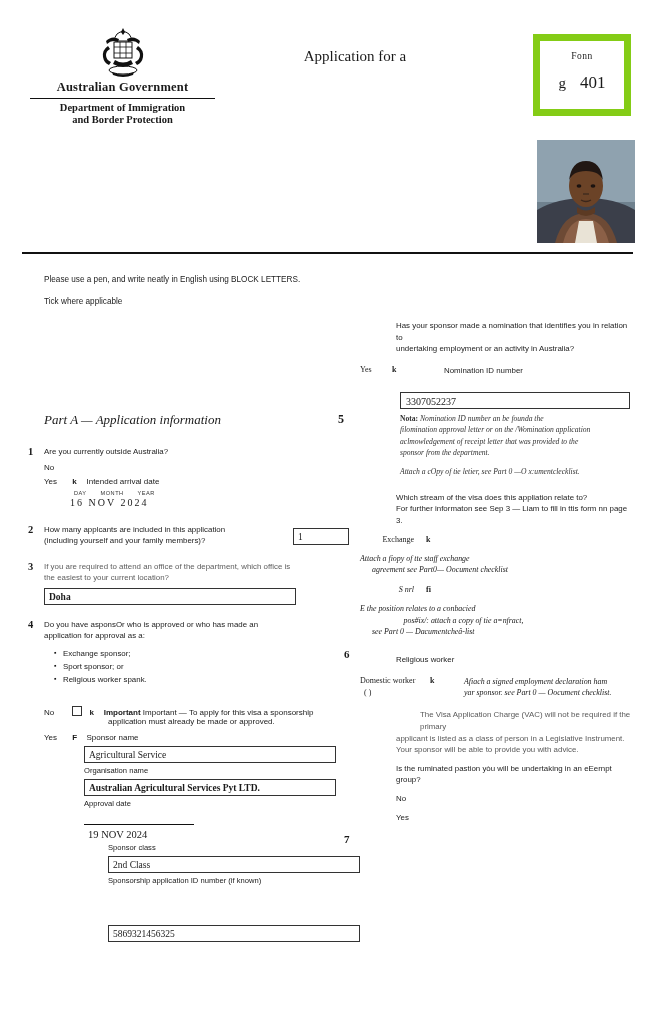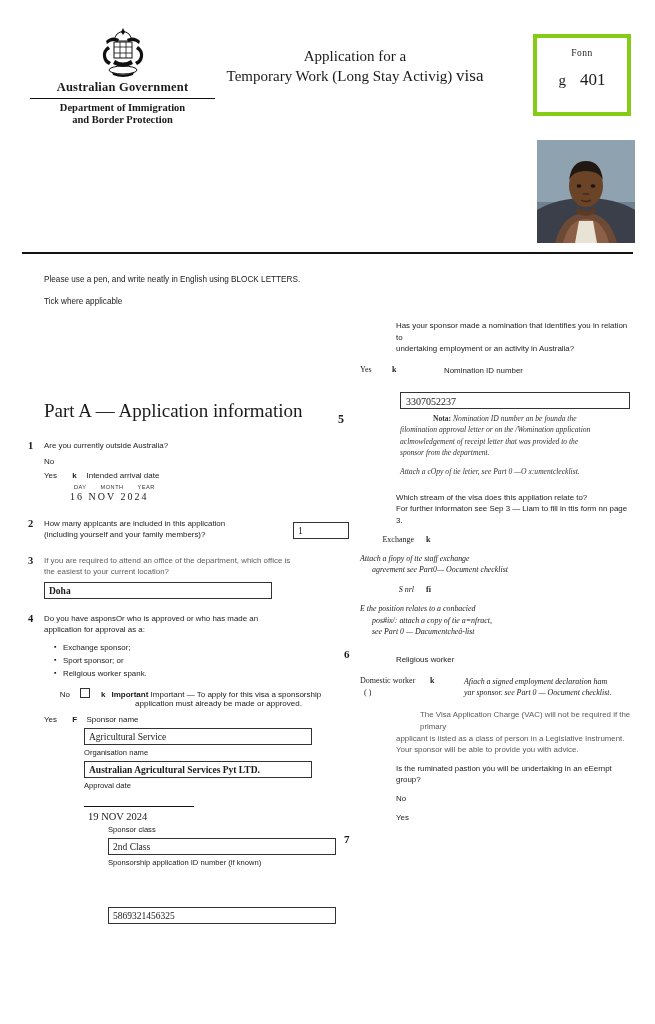--- a/index.html
+++ b/index.html
@@ -32,21 +32,21 @@
 
   .title-block {
     position:absolute; left: 200px; top: 46px; width: 310px; text-align:center;
   }
   .title-1 { font-size: 15px; line-height: 20px; }
   .title-2 { font-size: 15px; line-height: 20px; }
   .title-2 .big { font-size: 17px; }
 
   .form-box {
     position:absolute; left: 533px; top: 34px; width: 98px; height: 82px;
-    border: 4px solid #84cc16;
+    border: 7px solid #84cc16;
   }
   .form-word { text-align:center; font-size: 9.5px; margin-top: 10px; letter-spacing:.5px; }
   .form-num { text-align:center; font-size: 17px; margin-top: 12px; }
   .form-num .g { font-size: 15px; margin-right: 14px; }
 
   .photo {
     position:absolute; left: 537px; top: 140px; width: 98px; height: 103px;
     background: linear-gradient(#9fb0bd,#7f929f 45%, #6b7d8a);
     overflow:hidden;
   }
@@ -57,42 +57,42 @@
   
   .instructions { position:absolute; left: 44px; top: 272px; width: 300px; font-size: 8.2px; line-height: 16px; font-family:"Liberation Sans", sans-serif; color:#222;}
   .instructions div:nth-child(2){ margin-top: 6px; }
 
   
   .col-left { position:absolute; left: 44px; top: 400px; width: 285px; }
   .col-right { position:absolute; left: 360px; top: 320px; width: 275px; }
 
   .partA {
     font-family: "Liberation Serif", serif;
-    font-size: 19px; margin-bottom: 18px;
+    font-style: italic; font-size: 13px; margin-bottom: 18px; margin-top: 12px;
   }
 
   .qrow { position: relative; margin-bottom: 12px; font-family:"Liberation Sans", sans-serif; }
   .qnum {
     position:absolute; left:-16px; top: 0; font-family:"Liberation Serif", serif;
     font-weight: bold; font-size: 10.5px;
   }
   .qtext { font-size: 7.9px; line-height: 11.5px; color:#1c1c1c; }
   .qtext.grey { color:#5d5d5d; }
 
   .opt { font-size: 8px; margin-top: 5px; }
   .opt .lbl { display:inline-block; width: 26px; }
   .tickbox { display:inline-block; width:10px; height:10px; border:1px solid #333; vertical-align:-1px; margin-right:5px; }
   .tickmark { display:inline-block; width: 12px; font-weight:bold; font-size:8px; }
 
   .datefield { margin-top: 4px; margin-left: 26px; }
   .date-heads { font-size: 5.6px; letter-spacing:.5px; color:#333; display:flex; gap: 14px; padding-left: 4px; }
   .date-val { font-family:"Liberation Serif", serif; font-size: 10px; letter-spacing: 2px; margin-top:1px; }
 
   .inputbox {
-    border: 1px solid #333; height: 17px; width: 228px; margin-top: 4px;
+    border: 1px solid #333; height: 17px; width: 252px; margin-top: 4px;
     font-family: "Liberation Serif", serif; font-size: 9.5px;
     padding: 1px 4px; line-height: 15px; white-space: nowrap; overflow:hidden;
   }
   .inputbox.bold { font-weight: bold; }
   .inputbox.small { width: 56px; }
   .caption { font-size: 7.6px; margin-top: 3px; font-family:"Liberation Sans", sans-serif; }
 
   .bullets { margin: 5px 0 0 10px; padding:0; list-style: none; font-size: 7.9px; line-height: 13px; }
   .bullets li { position:relative; padding-left: 9px; }
   .bullets li:before { content:"\25AA"; position:absolute; left:0; top:-1px; font-size:7px; }
@@ -143,24 +143,20 @@
         </g>
       </svg>
       <div class="govt-line">Australian Government</div>
       <div class="rule"></div>
       <div class="dept-line">Department of Immigration</div>
       <div class="dept-line">and Border Protection</div>
     </div>
 
     <div class="title-block">
       <div class="title-1">Application for a</div>
-      <div class="title-2">
-        <span>Temporary Work (Long Stay Activig)</span>
-        <span class="big">visa</span>
-      </div>
     </div>
 
     <div class="form-box">
       <div class="form-word">Fonn</div>
       <div class="form-num">
         <span class="g">g</span><span>401</span>
       </div>
     </div>
   </div>
 
@@ -231,21 +227,21 @@
     <div class="qrow" style="margin-top:14px;">
       <div class="qnum">4</div>
       <div class="qtext">Do you have asponsOr who is approved or who has made an</div>
       <div class="qtext">application for approval as a:</div>
       <ul class="bullets">
         <li>Exchange sponsor;</li>
         <li>Sport sponsor; or</li>
         <li>Religious worker spank.</li>
       </ul>
 
-      <div class="opt" style="margin-top:8px;text-align:center;">
+      <div class="opt" style="margin-top:20px;">
         <span class="lbl">No</span>
         <span class="tickbox"></span>
         <span class="tickmark">k</span>
         <span style="font-weight:bold;">Important</span>
         <span>Important — To apply for this visa a sponsorship</span>
         <div style="margin-left:64px;">application must already be made or approved.</div>
       </div>
 
       <div class="opt" style="margin-top:7px;">
         <span class="lbl">Yes</span>
@@ -281,21 +277,21 @@
     <div class="rrow">
       <span class="lbl-col">Yes</span>
       <span class="k">k</span>
       <span class="rbody rtext">Nomination ID number</span>
     </div>
 
     <div style="position:relative; margin-left:40px;">
       <div class="qnum" style="position:absolute; left:-62px; top:20px; font-size:12px;">5</div>
       <div class="nominput">3307052237</div>
       <div class="note-blk ritalic">
-        <b style="font-style:normal;margin-left:33px;">Nota:</b>
+        <b style="font-style:normal;">Nota:</b>
         <span>Nomination ID number an be founda   the</span>
         <div>filomination approval letter or on the /Womination application</div>
         <div>aclmowledgement of receipt letter that was provided to the</div>
         <div>sponsor from the department.</div>
         <div style="margin-top:8px;">Attach a cOpy of tie letier, see Part 0 —O x:umentclecklist.</div>
       </div>
     </div>
 
     <div style="margin-top:14px;">
       <div class="rtext">Which stream of the visa does this appliation relate to?</div>
@@ -308,21 +304,21 @@
           <span>Attach a fiopy of tte staff exchange</span>
           <span style="display:block; margin-left:12px;">agreement see Part0— Oocument checklist</span>
         </span>
       </div>
 
       <div style="margin-bottom:10px;">
         <span class="stream-label ritalic">S nrl</span>
         <span class="k">fi</span>
         <span class="stream-body">
           <span>E the position relates to a conbacied</span>
-          <span style="display:block; margin-left:12px;">pos#ix/: attach a copy of tie a=nfract,</span>
+          <span style="display:block; margin-left:12px;text-align:center;">pos#ix/: attach a copy of tie a=nfract,</span>
           <span style="display:block; margin-left:12px;">see Part 0 — Dacumentcheâ-list</span>
         </span>
       </div>
 
       <div style="position:relative; margin-bottom:10px;">
         <span class="qnum" style="position:absolute; left:-16px; top:0; font-size:11px;">6</span>
         <span class="rtext" style="margin-left:0;">Religious worker</span>
       </div>
 
       <div style="margin-bottom:12px;">

